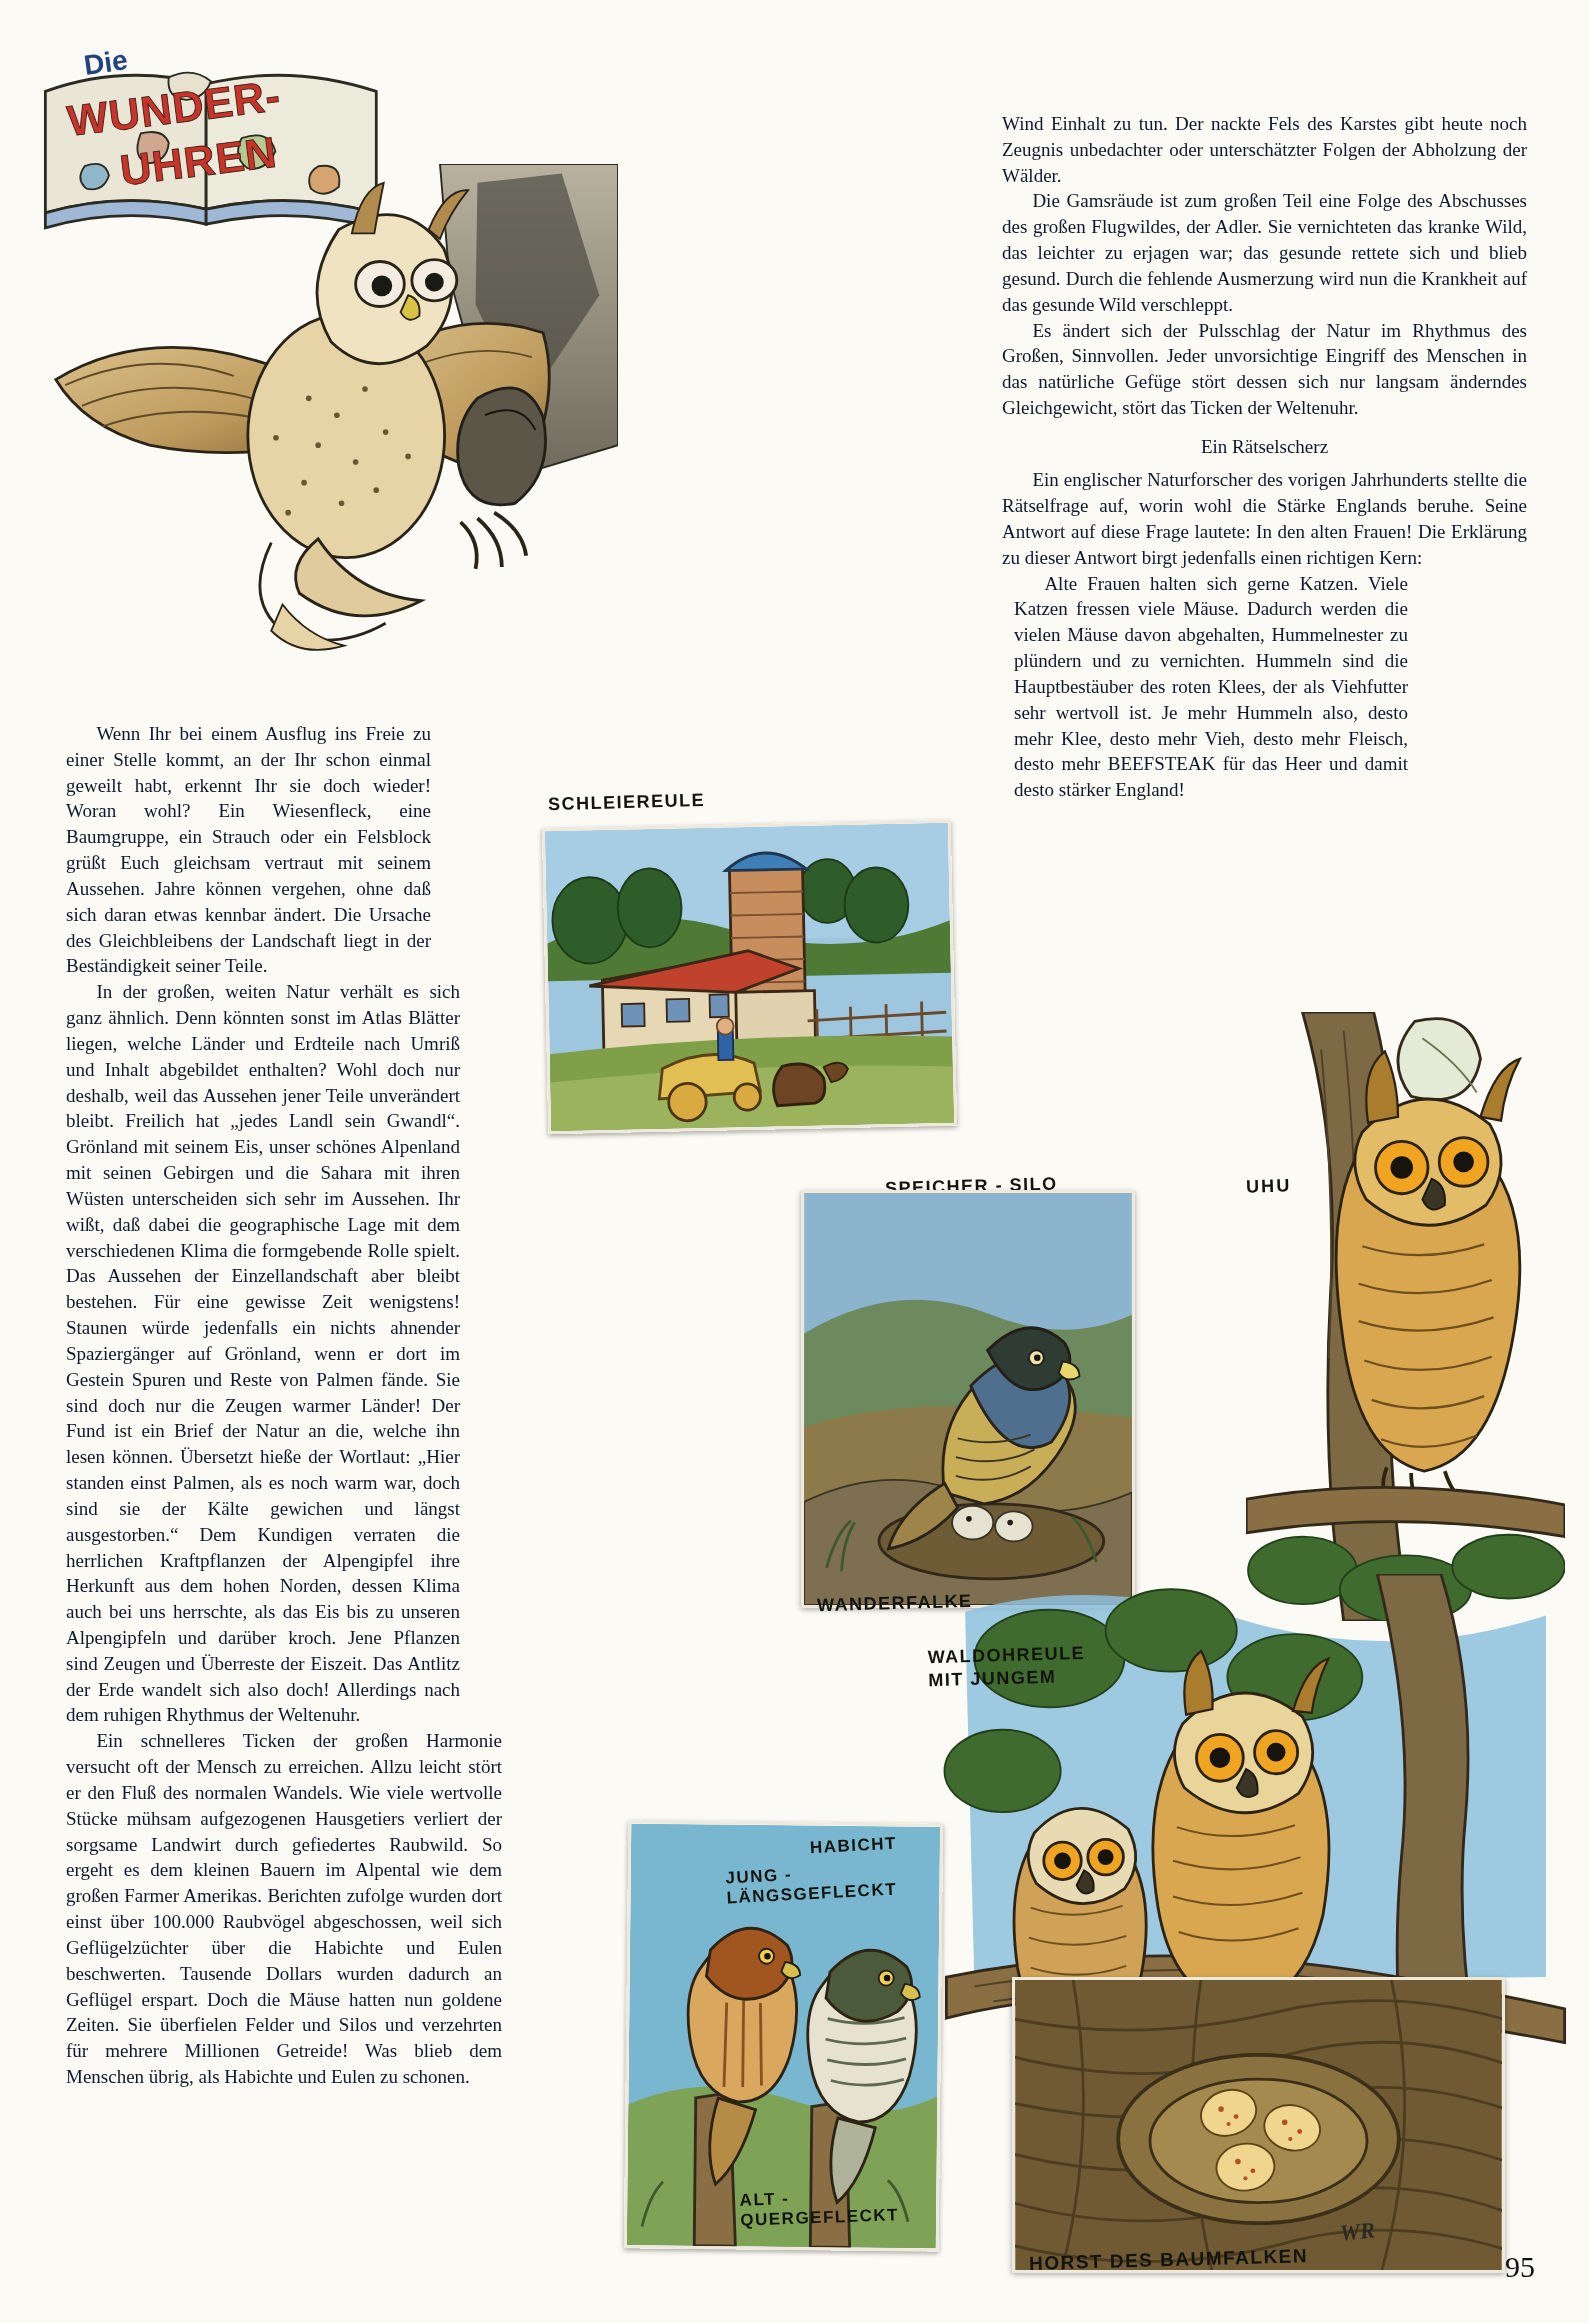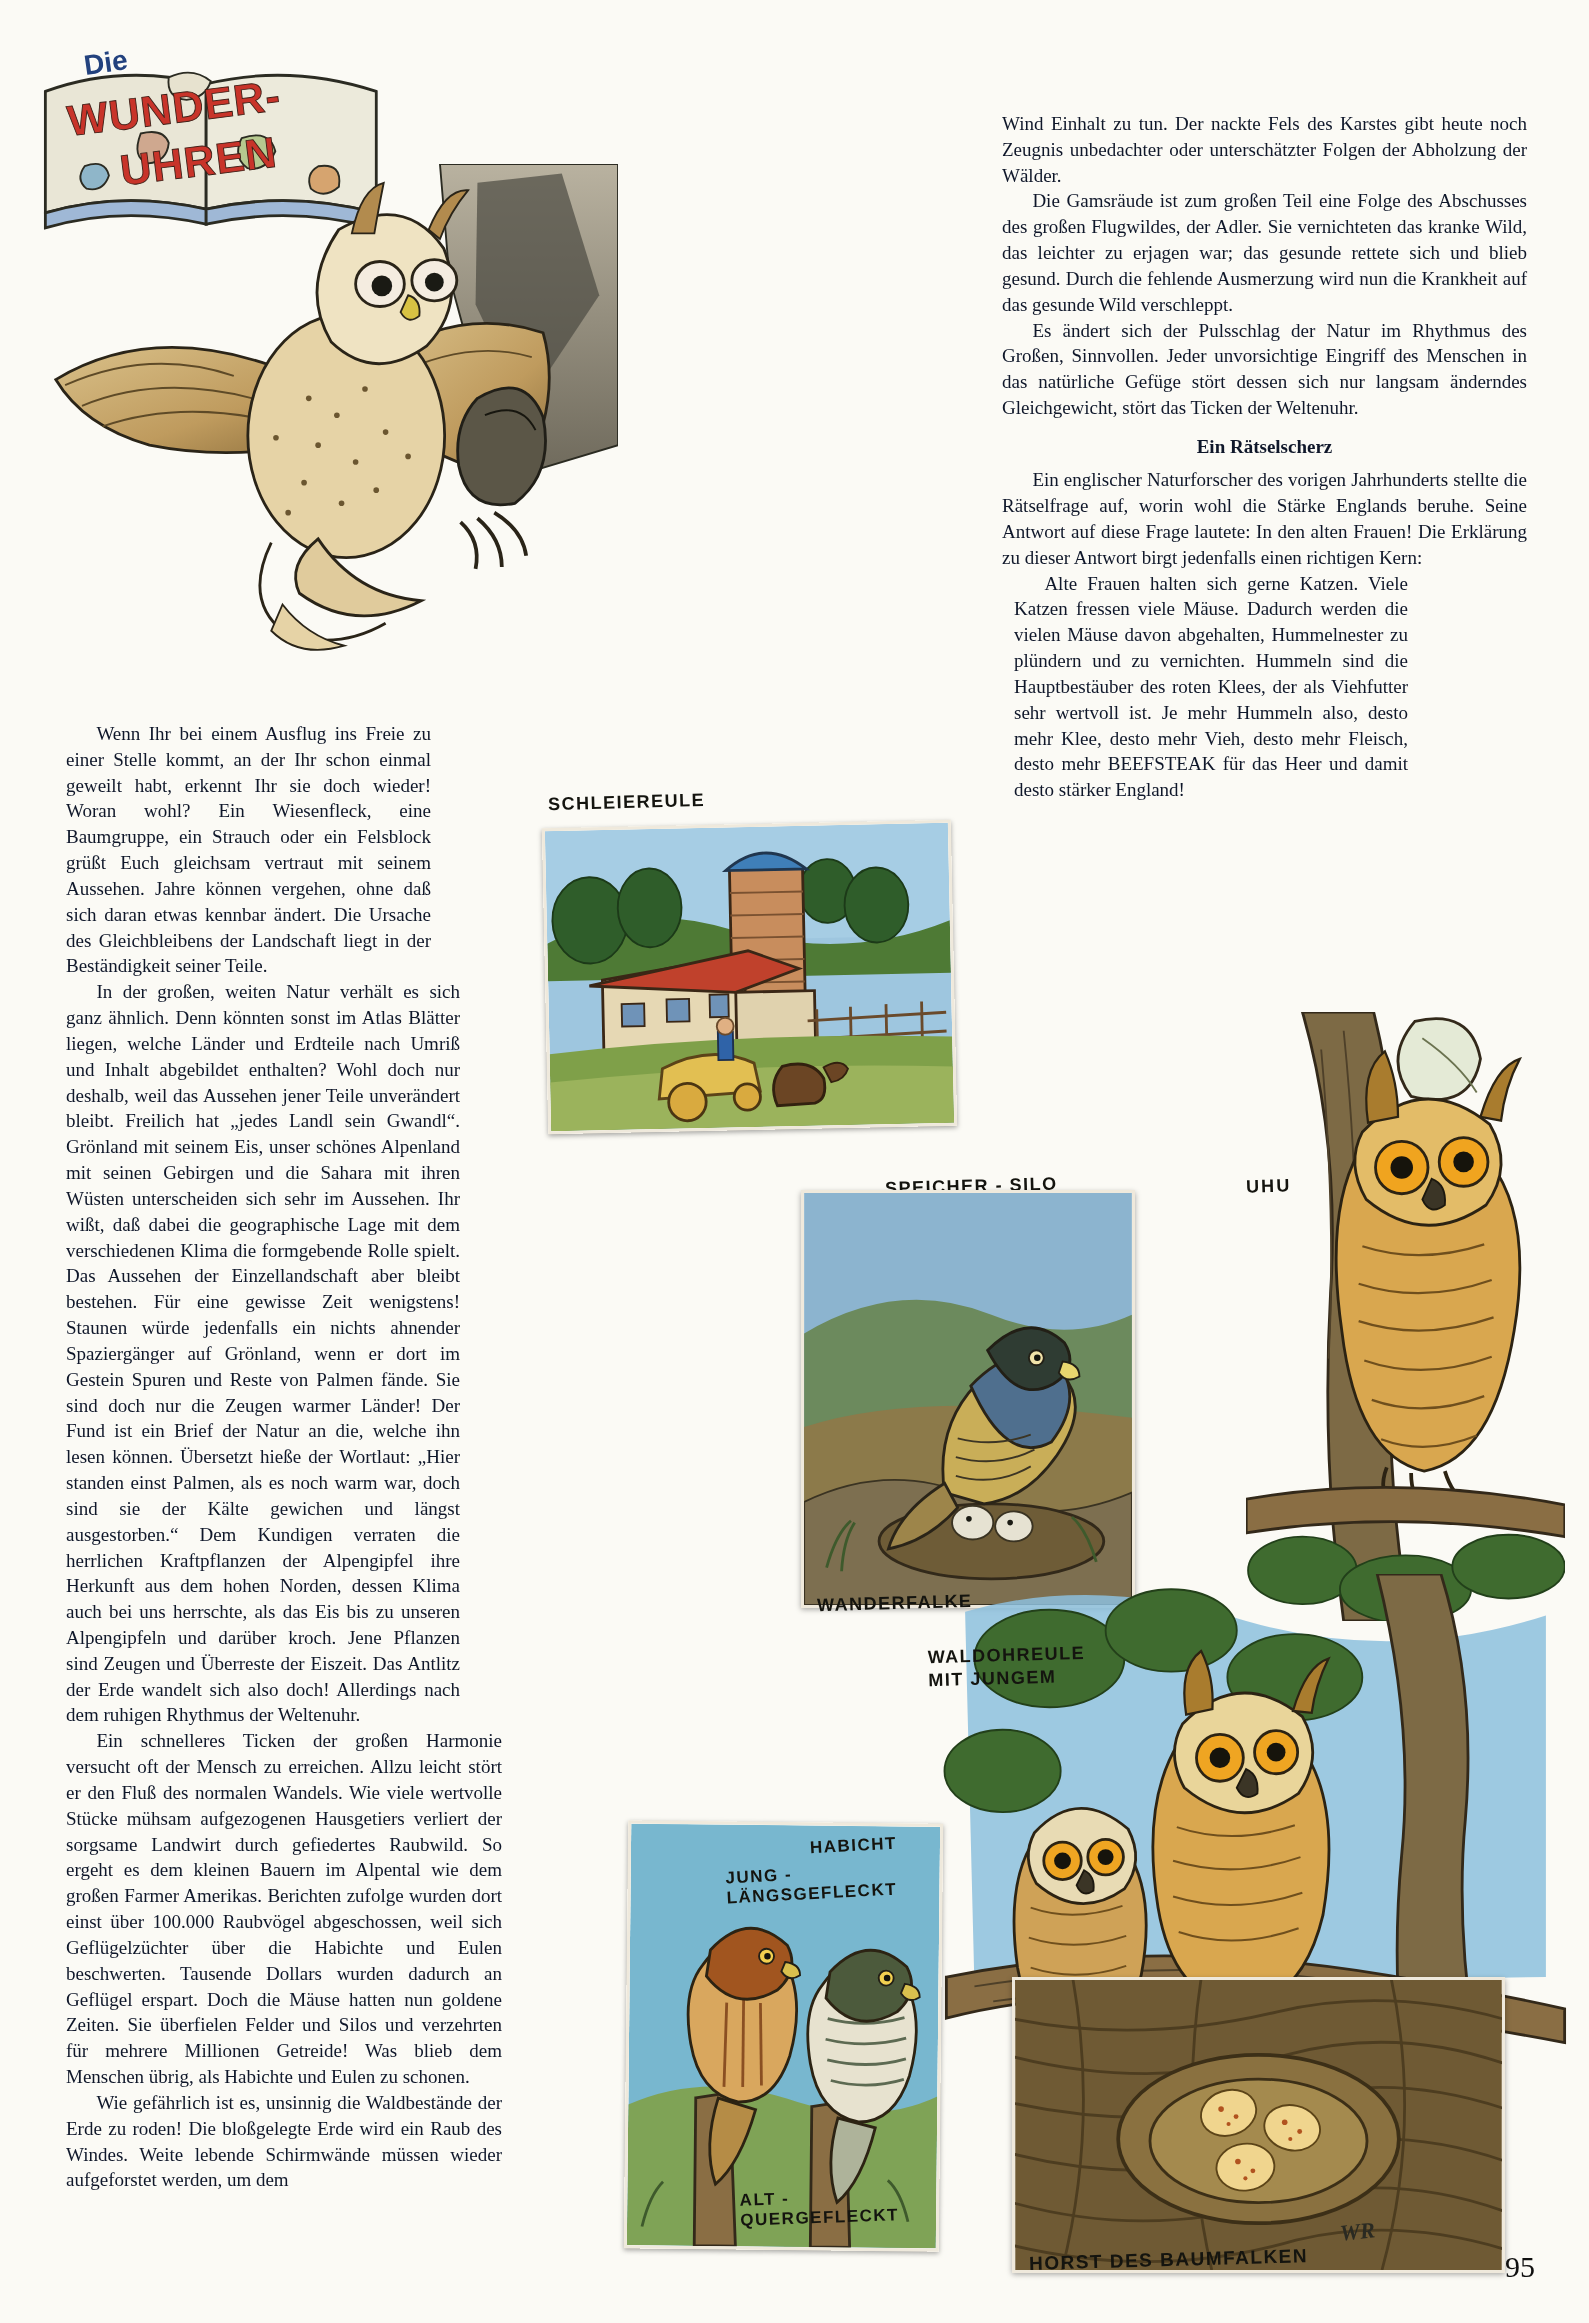--- a/index.html
+++ b/index.html
@@ -39,21 +39,21 @@
     top: 721px;
     width: 436px;
   }
   #right-col {
     left: 1002px;
     top: 111px;
     width: 525px;
   }
   .subhead {
     text-align: center;
-    font-weight: bold;
+    font-weight: normal;
     font-size: 19px;
     margin: 13px 0 7.5px 0;
     text-indent: 0;
   }
 
   
   .art {
     position: absolute;
     overflow: hidden;
   }
@@ -542,21 +542,20 @@
 
   <div class="col" id="left-col">
     <div style="width:365px;">
       <p>Wenn Ihr bei einem Ausflug ins Freie zu einer Stelle kommt, an der Ihr schon einmal geweilt habt, erkennt Ihr sie doch wieder! Woran wohl? Ein Wiesenfleck, eine Baumgruppe, ein Strauch oder ein Felsblock grüßt Euch gleichsam vertraut mit seinem Aussehen. Jahre können vergehen, ohne daß sich daran etwas kennbar ändert. Die Ursache des Gleichbleibens der Landschaft liegt in der Beständigkeit seiner Teile.</p>
     </div>
     <div style="width:394px; margin-top:0;">
       <p>In der großen, weiten Natur verhält es sich ganz ähnlich. Denn könnten sonst im Atlas Blätter liegen, welche Länder und Erdteile nach Umriß und Inhalt abgebildet enthalten? Wohl doch nur deshalb, weil das Aussehen jener Teile unverändert bleibt. Freilich hat „jedes Landl sein Gwandl“. Grönland mit seinem Eis, unser schönes Alpenland mit seinen Gebirgen und die Sahara mit ihren Wüsten unterscheiden sich sehr im Aussehen. Ihr wißt, daß dabei die geographische Lage mit dem verschiedenen Klima die formgebende Rolle spielt. Das Aussehen der Einzellandschaft aber bleibt bestehen. Für eine gewisse Zeit wenigstens! Staunen würde jedenfalls ein nichts ahnender Spaziergänger auf Grönland, wenn er dort im Gestein Spuren und Reste von Palmen fände. Sie sind doch nur die Zeugen warmer Länder! Der Fund ist ein Brief der Natur an die, welche ihn lesen können. Übersetzt hieße der Wortlaut: „Hier standen einst Palmen, als es noch warm war, doch sind sie der Kälte gewichen und längst ausgestorben.“ Dem Kundigen verraten die herrlichen Kraftpflanzen der Alpengipfel ihre Herkunft aus dem hohen Norden, dessen Klima auch bei uns herrschte, als das Eis bis zu unseren Alpengipfeln und darüber kroch. Jene Pflanzen sind Zeugen und Überreste der Eiszeit. Das Antlitz der Erde wandelt sich also doch! Allerdings nach dem ruhigen Rhythmus der Weltenuhr.</p>
     </div>
     <div style="width:436px;">
       <p>Ein schnelleres Ticken der großen Harmonie versucht oft der Mensch zu erreichen. Allzu leicht stört er den Fluß des normalen Wandels. Wie viele wertvolle Stücke mühsam aufgezogenen Hausgetiers verliert der sorgsame Landwirt durch gefiedertes Raubwild. So ergeht es dem kleinen Bauern im Alpental wie dem großen Farmer Amerikas. Berichten zufolge wurden dort einst über 100.000 Raubvögel abgeschossen, weil sich Geflügelzüchter über die Habichte und Eulen beschwerten. Tausende Dollars wurden dadurch an Geflügel erspart. Doch die Mäuse hatten nun goldene Zeiten. Sie überfielen Felder und Silos und verzehrten für mehrere Millionen Getreide! Was blieb dem Menschen übrig, als Habichte und Eulen zu schonen.</p>
-      <p>Wie gefährlich ist es, unsinnig die Waldbestände der Erde zu roden! Die bloßgelegte Erde wird ein Raub des Windes. Weite lebende Schirmwände müssen wieder aufgeforstet werden, um dem</p>
     </div>
   </div>
 
   <div class="col" id="right-col">
     <p class="noindent">Wind Einhalt zu tun. Der nackte Fels des Karstes gibt heute noch Zeugnis unbedachter oder unterschätzter Folgen der Abholzung der Wälder.</p>
     <p>Die Gamsräude ist zum großen Teil eine Folge des Abschusses des großen Flugwildes, der Adler. Sie vernichteten das kranke Wild, das leichter zu erjagen war; das gesunde rettete sich und blieb gesund. Durch die fehlende Ausmerzung wird nun die Krankheit auf das gesunde Wild verschleppt.</p>
     <p>Es ändert sich der Pulsschlag der Natur im Rhythmus des Großen, Sinnvollen. Jeder unvorsichtige Eingriff des Menschen in das natürliche Gefüge stört dessen sich nur langsam änderndes Gleichgewicht, stört das Ticken der Weltenuhr.</p>
     <div class="subhead">Ein Rätselscherz</div>
     <p>Ein englischer Naturforscher des vorigen Jahrhunderts stellte die Rätselfrage auf, worin wohl die Stärke Englands beruhe. Seine Antwort auf diese Frage lautete: In den alten Frauen! Die Erklärung zu dieser Antwort birgt jedenfalls einen richtigen Kern:</p>
     <div style="width:394px; margin-left:12px;">

